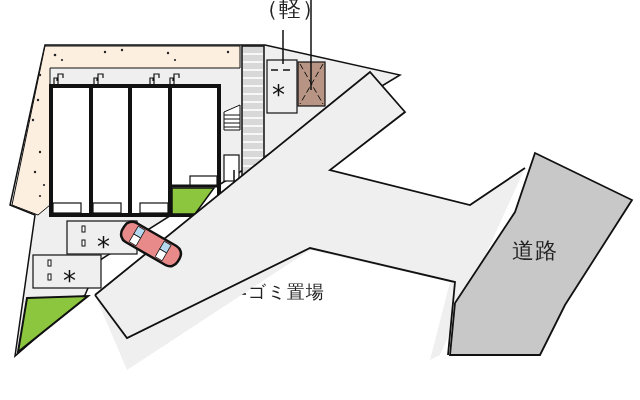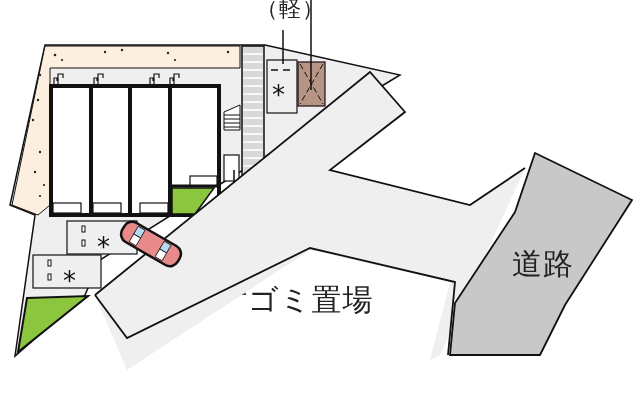--- a/index.html
+++ b/index.html
@@ -1,21 +1,21 @@
 <!DOCTYPE html>
 <html><head>
 <meta charset="utf-8">
 <style>
   html, body { margin: 0; padding: 0; background: #ffffff; }
   body { width: 640px; height: 400px; overflow: hidden; position: relative; font-family: "DejaVu Sans", "Liberation Sans", sans-serif; }
   #plan { position: absolute; left: 0; top: 0; width: 640px; height: 400px; }
   .lbl { position: absolute; color: #222; font-family: "DejaVu Sans", sans-serif; white-space: nowrap; }
   #lbl-kei { left: 256px; top: -6px; font-size: 22px; letter-spacing: 1px; }
-  #lbl-gomi { left: 248px; top: 280px; font-size: 30px; letter-spacing: 1px; }
-  #lbl-road { left: 512px; top: 244px; font-size: 30px; letter-spacing: 1px; }
+  #lbl-gomi { left: 248px; top: 280px; font-size: 18px; letter-spacing: 1px; }
+  #lbl-road { left: 512px; top: 236px; font-size: 22px; letter-spacing: 1px; }
 </style>
 </head>
 <body>
 
 <svg id="plan" viewBox="0 0 640 400" xmlns="http://www.w3.org/2000/svg">
 
   <polygon points="45,45 265,45 400,75 230,178 100,260 85,295 15,356 35,215 10,205" fill="#efefef" stroke="#111" stroke-width="1.5"></polygon>
 
   <polygon points="45,46 240,46 240,68 50,68 50,205 38,215 12,205" fill="#fcefe0" stroke="#111" stroke-width="1"></polygon>
   <g fill="#222">

